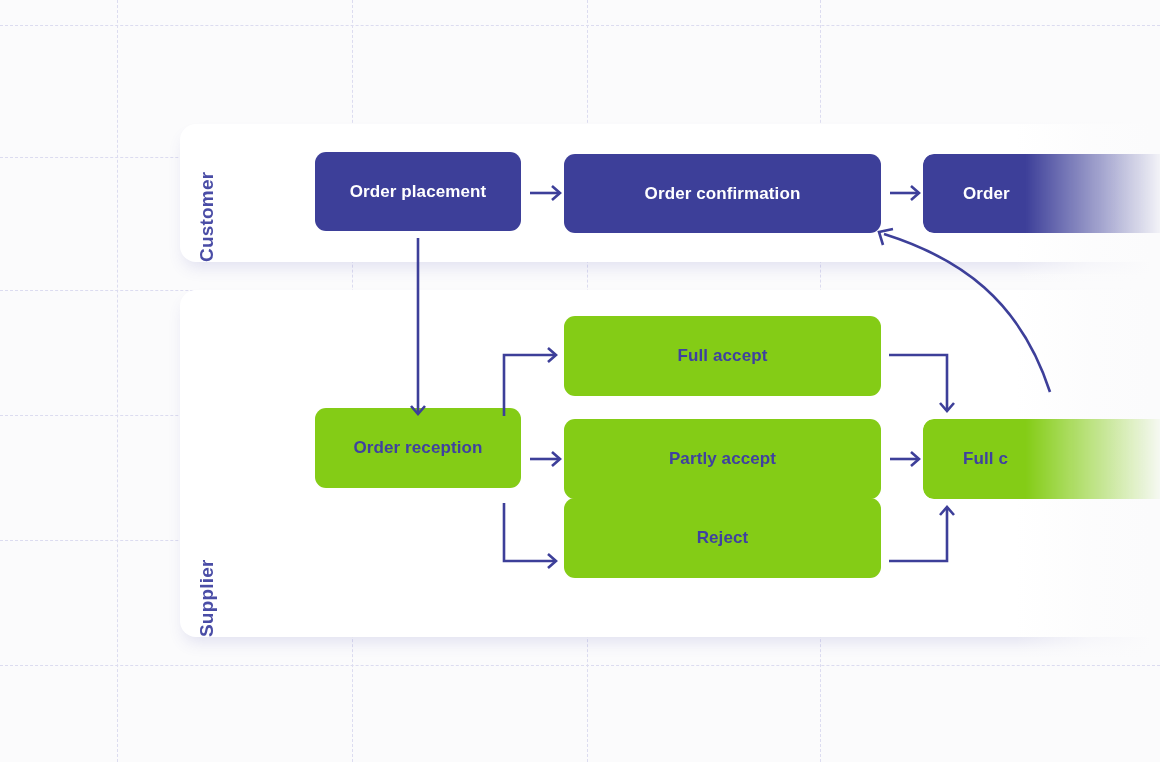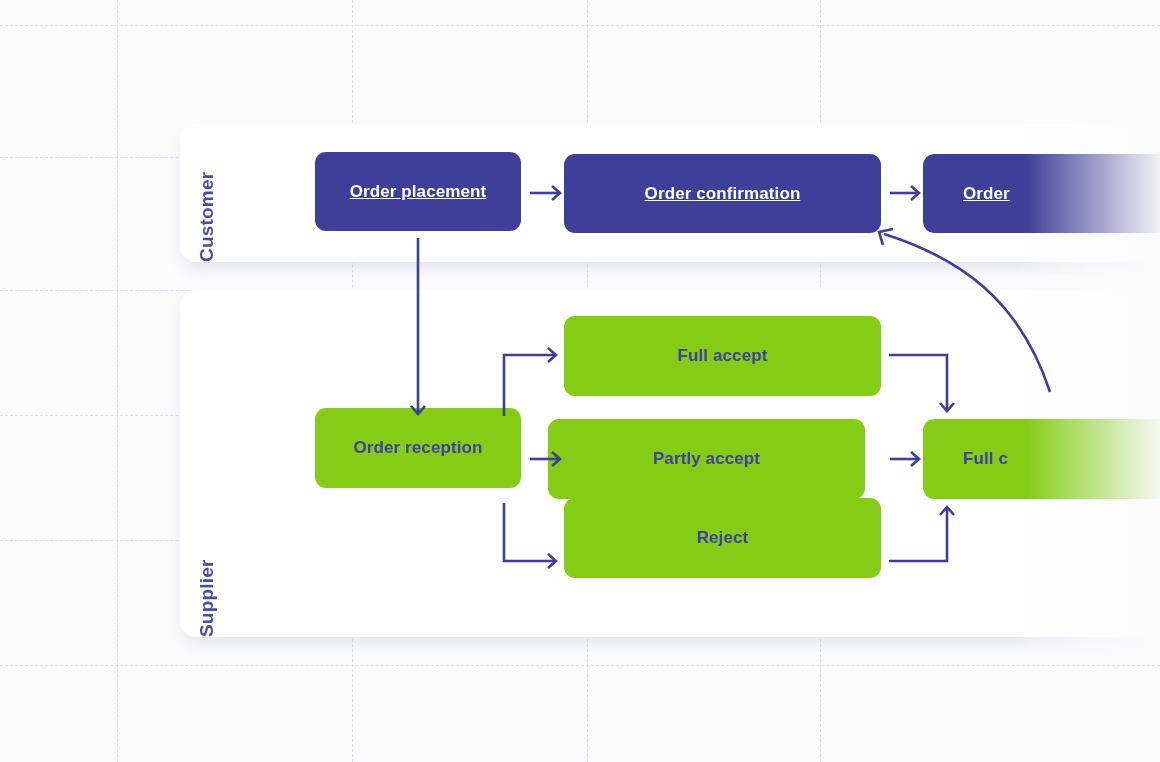--- a/index.html
+++ b/index.html
@@ -83,21 +83,20 @@
     justify-content: center;
     font-size: 17px;
     font-weight: 700;
     letter-spacing: 0.1px;
     white-space: nowrap;
     overflow: hidden;
   }
   .node.dark {
     background: #3d3f99;
     color: #ffffff;
-    text-decoration: underline;
   }
   .node.light {
     background: #84cc16;
     color: #3f41a0;
   }
 
   
   .node.faded {
     justify-content: flex-start;
     padding-left: 40px;
@@ -168,21 +167,21 @@
   </div>
 
   <div class="node light" style="left:315px; top:408px; width:206px; height:80px;">
     <span>Order reception</span>
   </div>
 
   <div class="node light" style="left:564px; top:316px; width:317px; height:80px;">
     <span>Full accept</span>
   </div>
 
-  <div class="node light" style="left:548px; top:419px; width:317px; height:80px;">
+  <div class="node light" style="left:564px; top:419px; width:317px; height:80px;">
     <span>Partly accept</span>
   </div>
 
   <div class="node light" style="left:564px; top:498px; width:317px; height:80px;">
     <span>Reject</span>
   </div>
 
   <div class="node light faded" style="left:923px; top:419px; width:230px; height:80px;">
     <span>Full c</span>
   </div>

